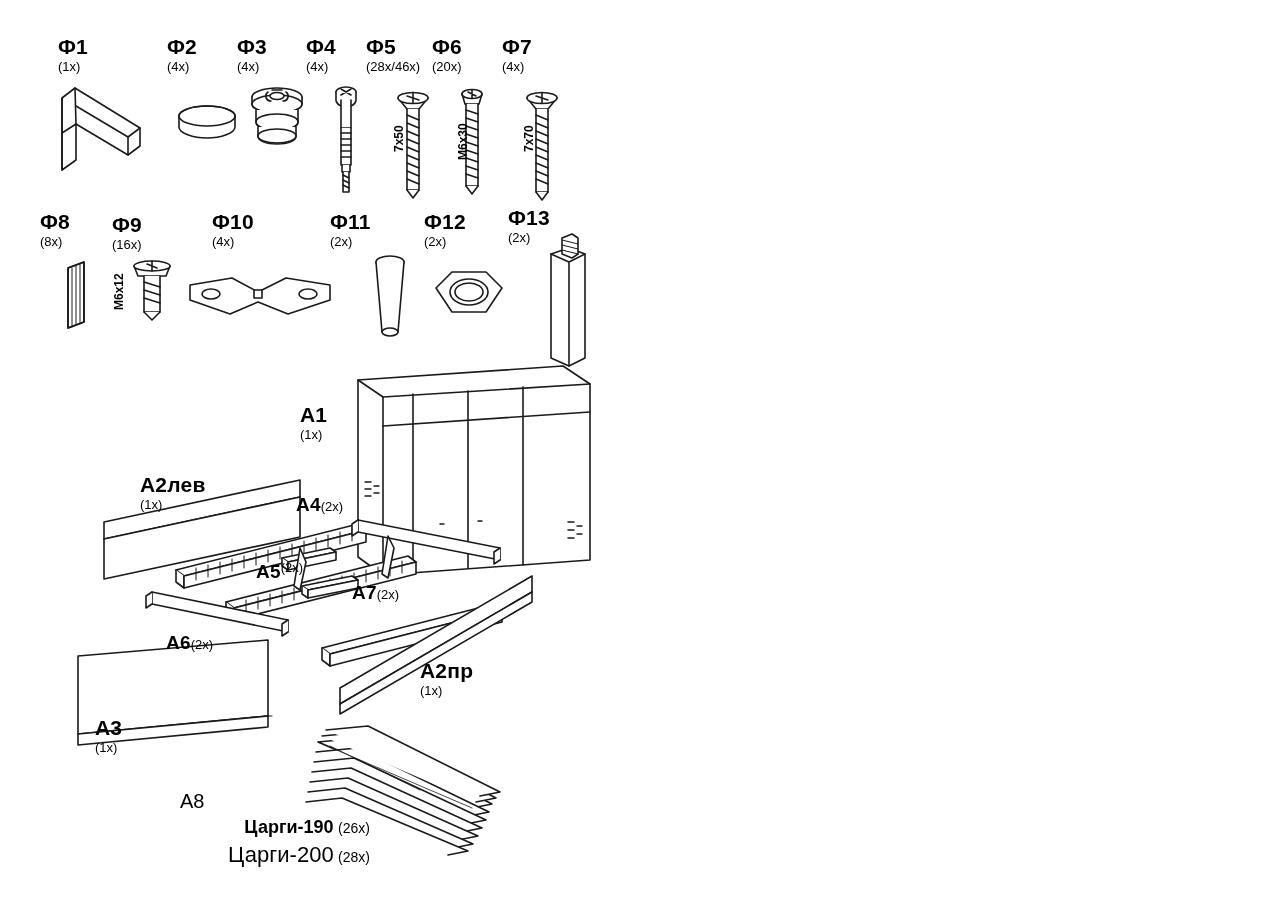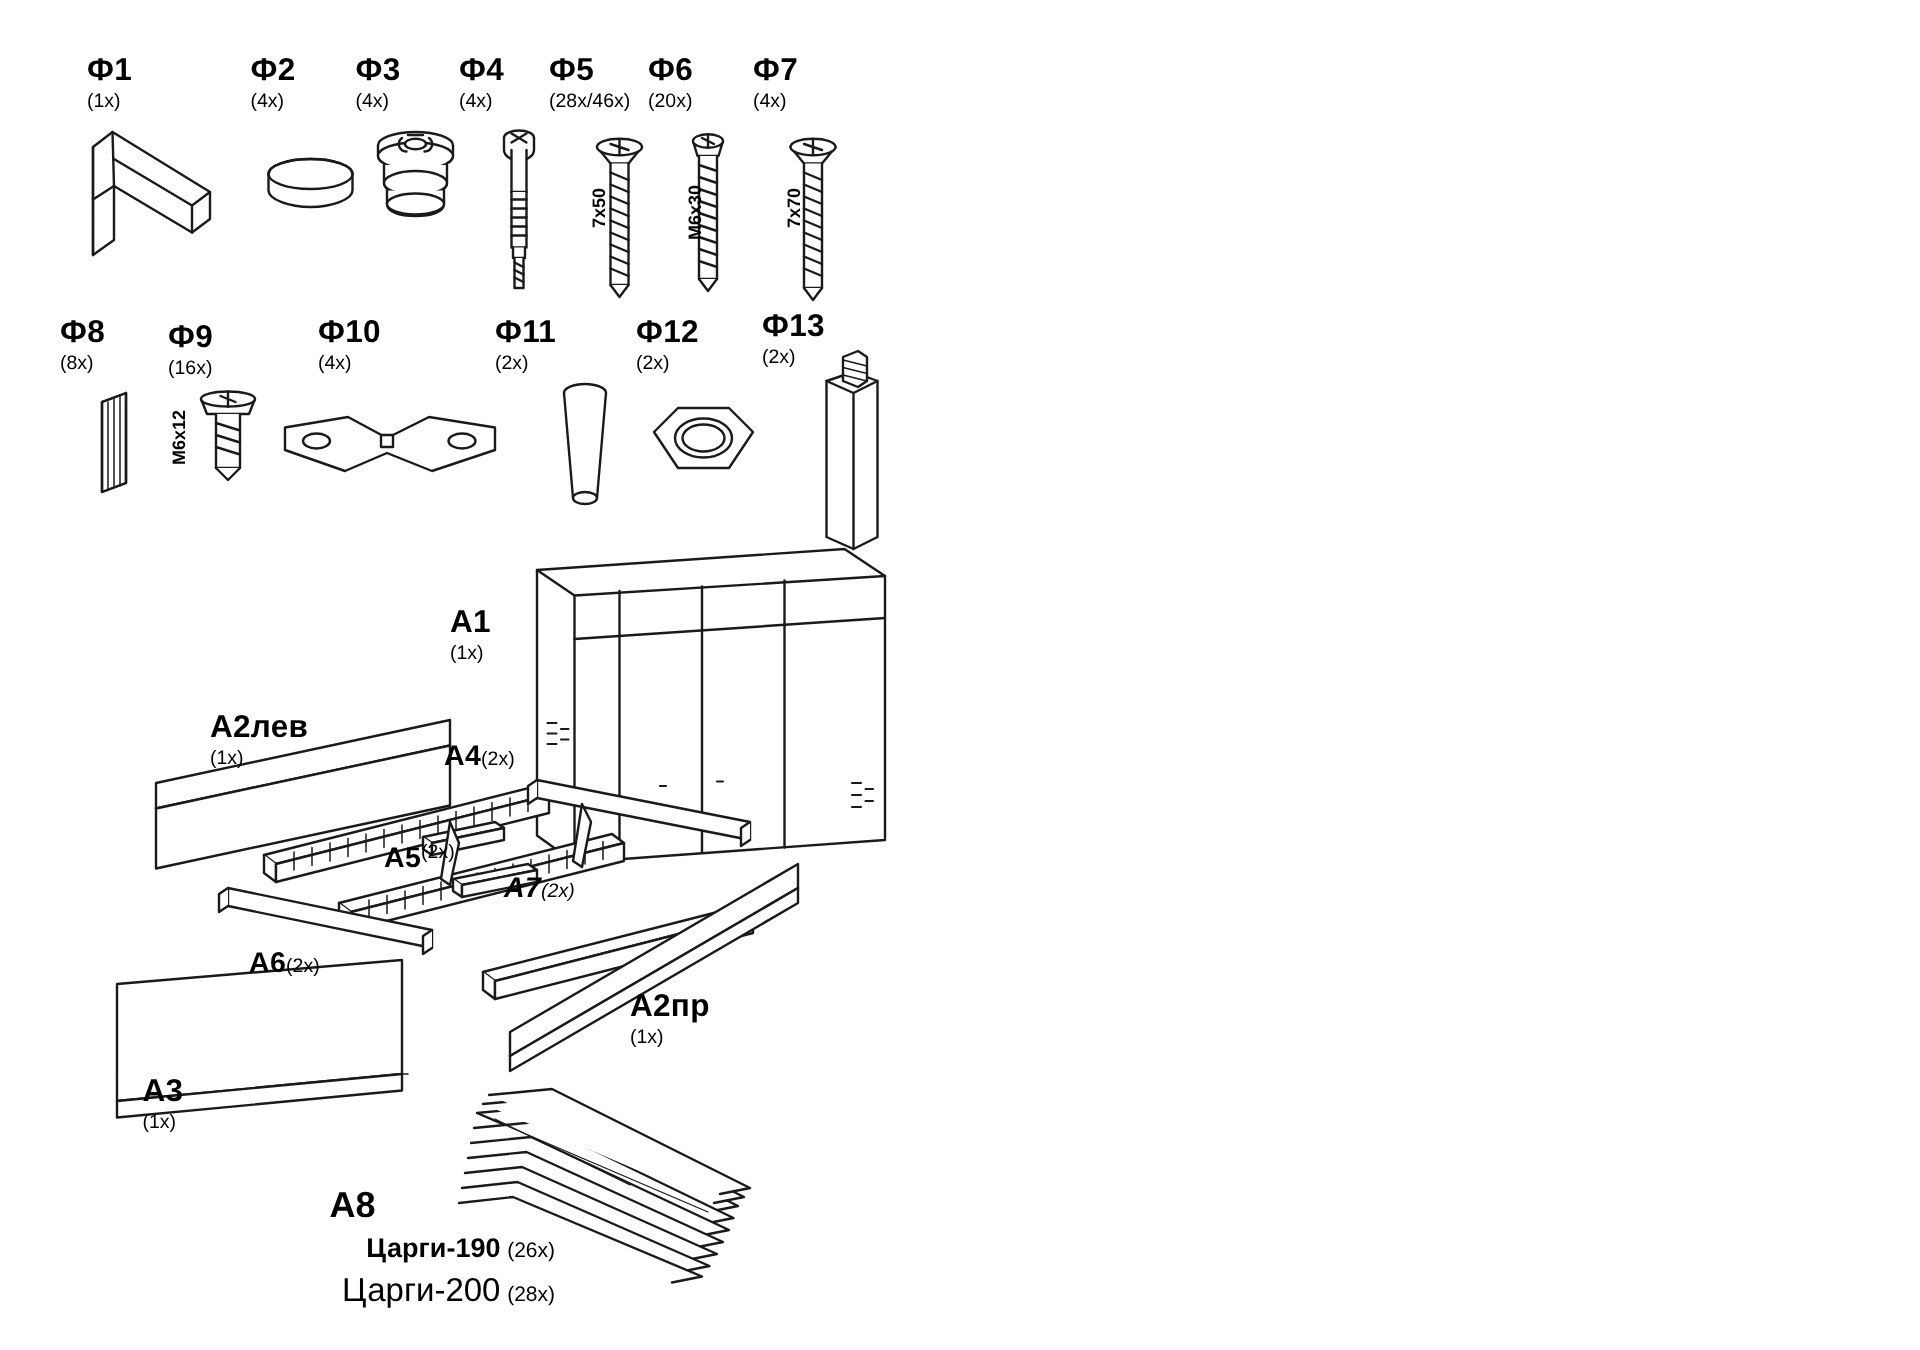--- a/index.html
+++ b/index.html
@@ -332,40 +332,40 @@
   </div>
 
   <div class="lbl inline" style="left:296px; top:495px;">
     <span class="code">A4</span><span class="qty">(2x)</span>
   </div>
 
   <div class="lbl inline" style="left:256px; top:561px;">
     <span class="code">A5</span><span class="qty" style="vertical-align:super;">(2x)</span>
   </div>
 
-  <div class="lbl inline" style="left:336px; top:583px;font-style:italic;">
+  <div class="lbl inline" style="left:352px; top:583px;">
     <span class="code">A7</span><span class="qty">(2x)</span>
   </div>
 
   <div class="lbl inline" style="left:166px; top:633px;">
     <span class="code">A6</span><span class="qty">(2x)</span>
   </div>
 
   <div class="lbl block" style="left:420px; top:660px; width:110px;">
     <span class="code">A2пр</span>
     <span class="qty">(1x)</span>
   </div>
 
   <div class="lbl block" style="left:95px; top:717px; width:80px;">
     <span class="code">A3</span>
     <span class="qty">(1x)</span>
   </div>
 
   <div style="position:absolute; left:180px; top:790px; width:190px; text-align:right;">
-    <div style="font-weight:bold; font-size:24px; text-align:center; padding-right:80px;">A8</div>
+    <div style="font-weight:normal; font-size:20px; text-align:left; padding-right:80px;">A8</div>
     <div style="margin-top:4px;">
       <span style="font-weight:bold; font-size:18px;">Царги-190</span>
       <span style="font-size:14px;">(26x)</span>
     </div>
     <div style="margin-top:4px;">
       <span style="font-weight:normal; font-size:22px;">Царги-200</span>
       <span style="font-size:14px;">(28x)</span>
     </div>
   </div>
 

